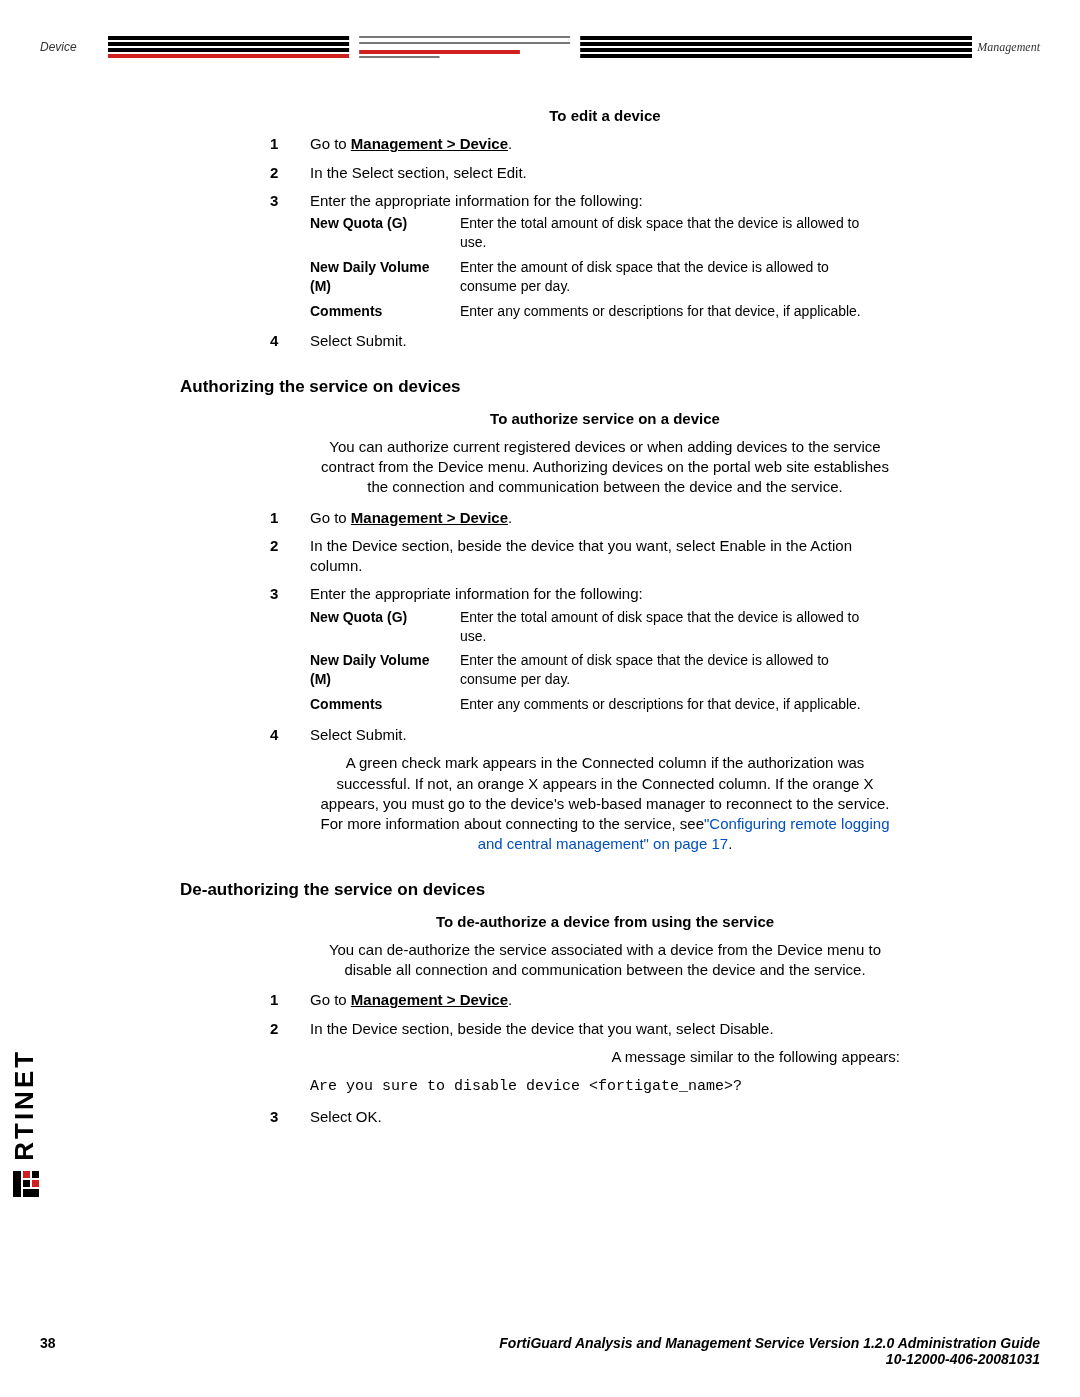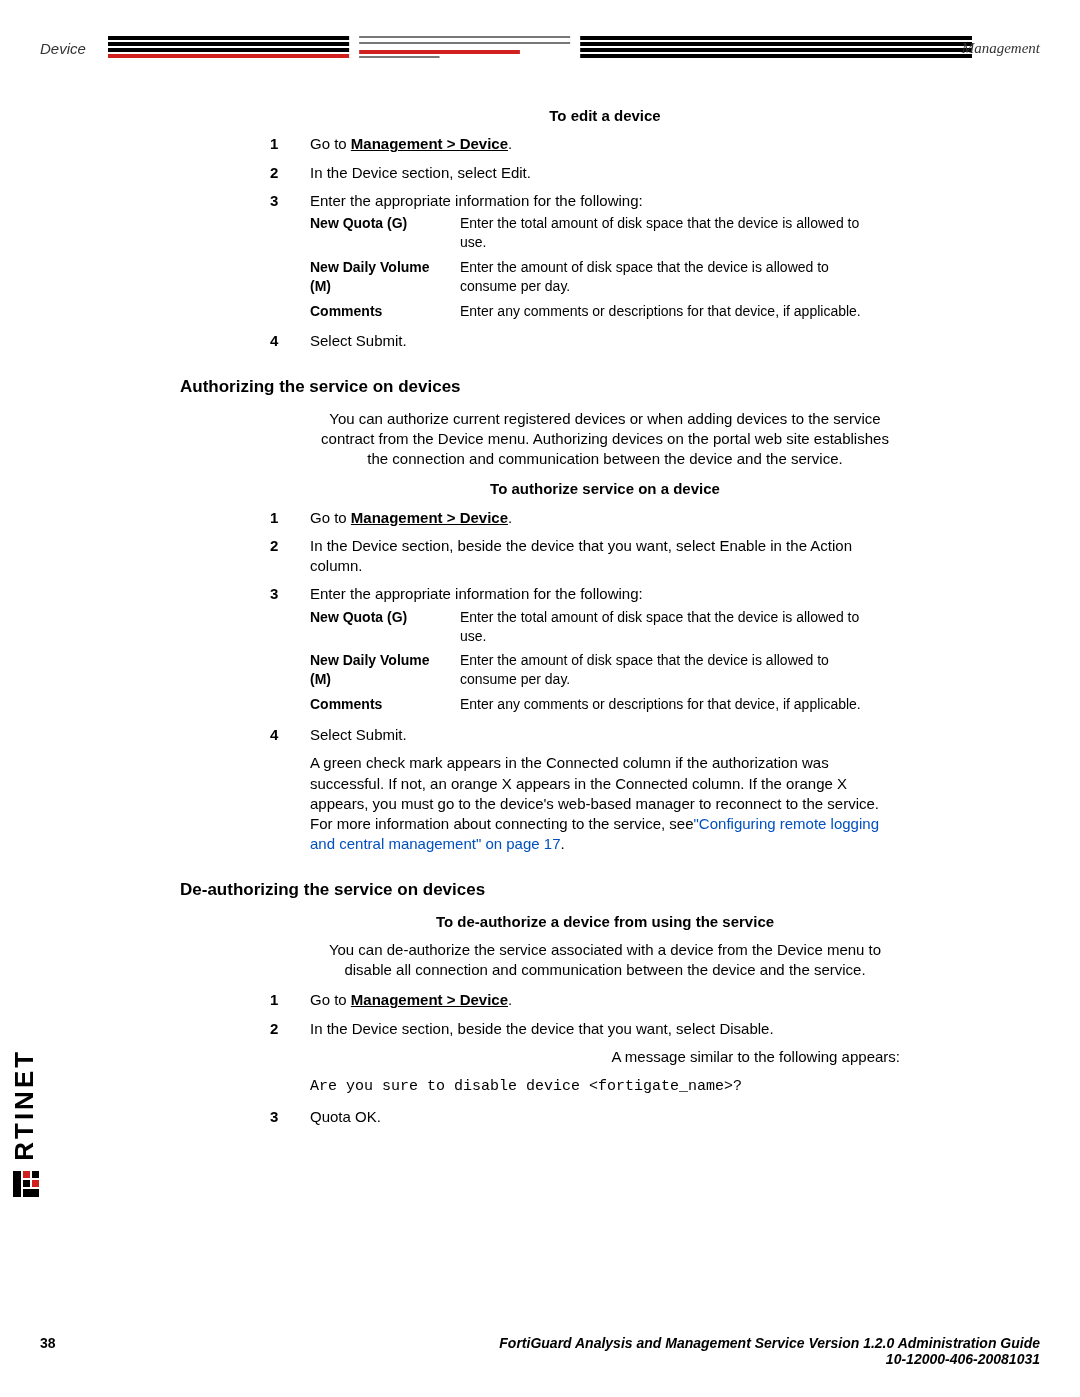--- a/index.html
+++ b/index.html
@@ -15,21 +15,21 @@
     position: absolute;
     top: 36px;
     left: 0;
     right: 0;
     height: 30px;
   }
   .header-left, .header-right {
     position: absolute;
     top: 4px;
     font-style: italic;
-    font-size: 15px;
+    font-size: 12px;
     color: #333;
   }
   .header-left { left: 40px; }
   .header-right { right: 40px; font-family: Liberation Serif, serif; }
   .stripe-block {
     position: absolute;
     top: 0px;
     left: 108px;
     right: 108px;
     height: 30px;
@@ -149,21 +149,21 @@
 <div class="content">
 
   <div class="indent-block h-proc">To edit a device</div>
   <ol class="steps">
     <li>
       <span class="num">1</span>
       <span>Go to </span><span class="bold">Management &gt; Device</span><span>.</span>
     </li>
     <li>
       <span class="num">2</span>
-      <span>In the Device section, select Edit.</span>
+      <span>In the Select section, select Edit.</span>
     </li>
     <li>
       <span class="num">3</span>
       <span>Enter the appropriate information for the following:</span>
       <table class="field-table">
         <tbody>
             <tr>
           <td class="fname">New Quota (G)</td>
           <td>Enter the total amount of disk space that the device is allowed to use.</td>
         </tr>
@@ -178,22 +178,22 @@
       </tbody>
         </table>
     </li>
     <li>
       <span class="num">4</span>
       <span>Select Submit.</span>
     </li>
   </ol>
 
   <div class="section-h">Authorizing the service on devices</div>
+  <div class="indent-block h-proc">To authorize service on a device</div>
   <div class="indent-block para">You can authorize current registered devices or when adding devices to the service contract from the Device menu. Authorizing devices on the portal web site establishes the connection and communication between the device and the service.</div>
-  <div class="indent-block h-proc">To authorize service on a device</div>
   <ol class="steps">
     <li>
       <span class="num">1</span>
       <span>Go to </span><span class="bold">Management &gt; Device</span><span>.</span>
     </li>
     <li>
       <span class="num">2</span>
       <span>In the Device section, beside the device that you want, select Enable in the Action column.</span>
     </li>
     <li>
@@ -212,21 +212,21 @@
         <tr>
           <td class="fname">Comments</td>
           <td>Enter any comments or descriptions for that device, if applicable.</td>
         </tr>
       </tbody>
         </table>
     </li>
     <li>
       <span class="num">4</span>
       <span class="para">Select Submit.</span>
-      <div class="para" style="margin-top:8px;">
+      <div class="para" style="margin-top:8px;text-align:center;">
         <span>A green check mark appears in the Connected column if the authorization was successful. If not, an orange X appears in the Connected column. If the orange X appears, you must go to the device's web-based manager to reconnect to the service. For more information about connecting to the service, see</span><span class="link">"Configuring remote logging and central management" on page 17</span><span>.</span>
       </div>
     </li>
   </ol>
 
   <div class="section-h">De-authorizing the service on devices</div>
   <div class="indent-block h-proc">To de-authorize a device from using the service</div>
   <div class="indent-block para">You can de-authorize the service associated with a device from the Device menu to disable all connection and communication between the device and the service.</div>
   <ol class="steps">
     <li>
@@ -234,21 +234,21 @@
       <span>Go to </span><span class="bold">Management &gt; Device</span><span>.</span>
     </li>
     <li>
       <span class="num">2</span>
       <span class="para">In the Device section, beside the device that you want, select Disable.</span>
       <div class="para" style="margin-top:8px;text-align:right;">A message similar to the following appears:</div>
       <div class="mono para">Are you sure to disable device &lt;fortigate_name&gt;?</div>
     </li>
     <li>
       <span class="num">3</span>
-      <span>Quota OK.</span>
+      <span>Select OK.</span>
     </li>
   </ol>
 
 </div>
 
 <div class="side-logo">
   <span>
     <svg width="26" height="26" viewBox="0 0 26 26" style="transform:rotate(90deg);vertical-align:middle;">
       <rect x="0" y="0" width="8" height="26" fill="#000"></rect>
       <rect x="10" y="0" width="7" height="7" fill="#d02020"></rect>

